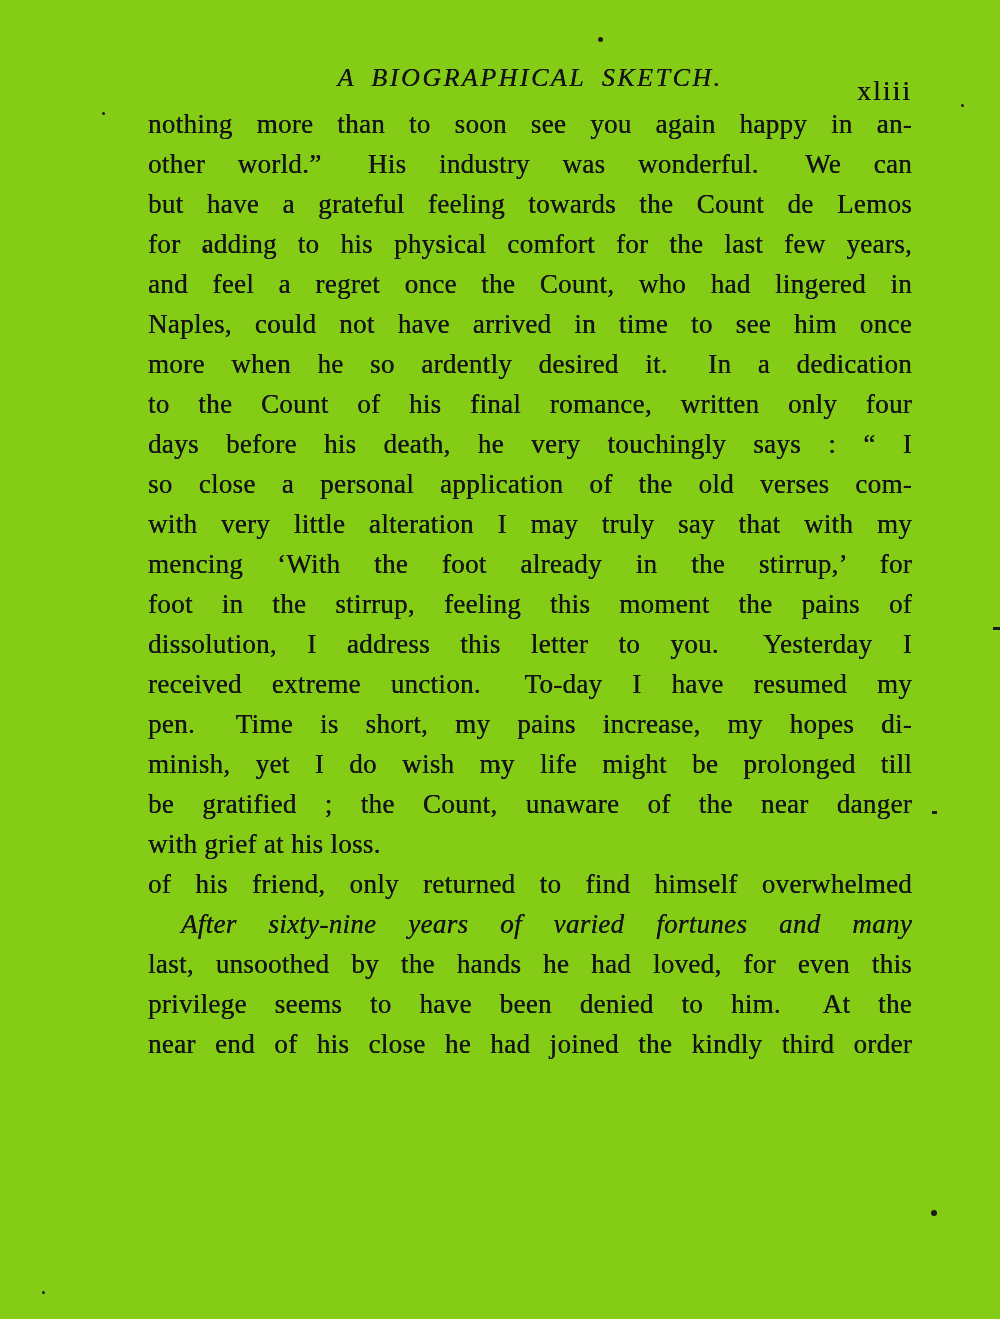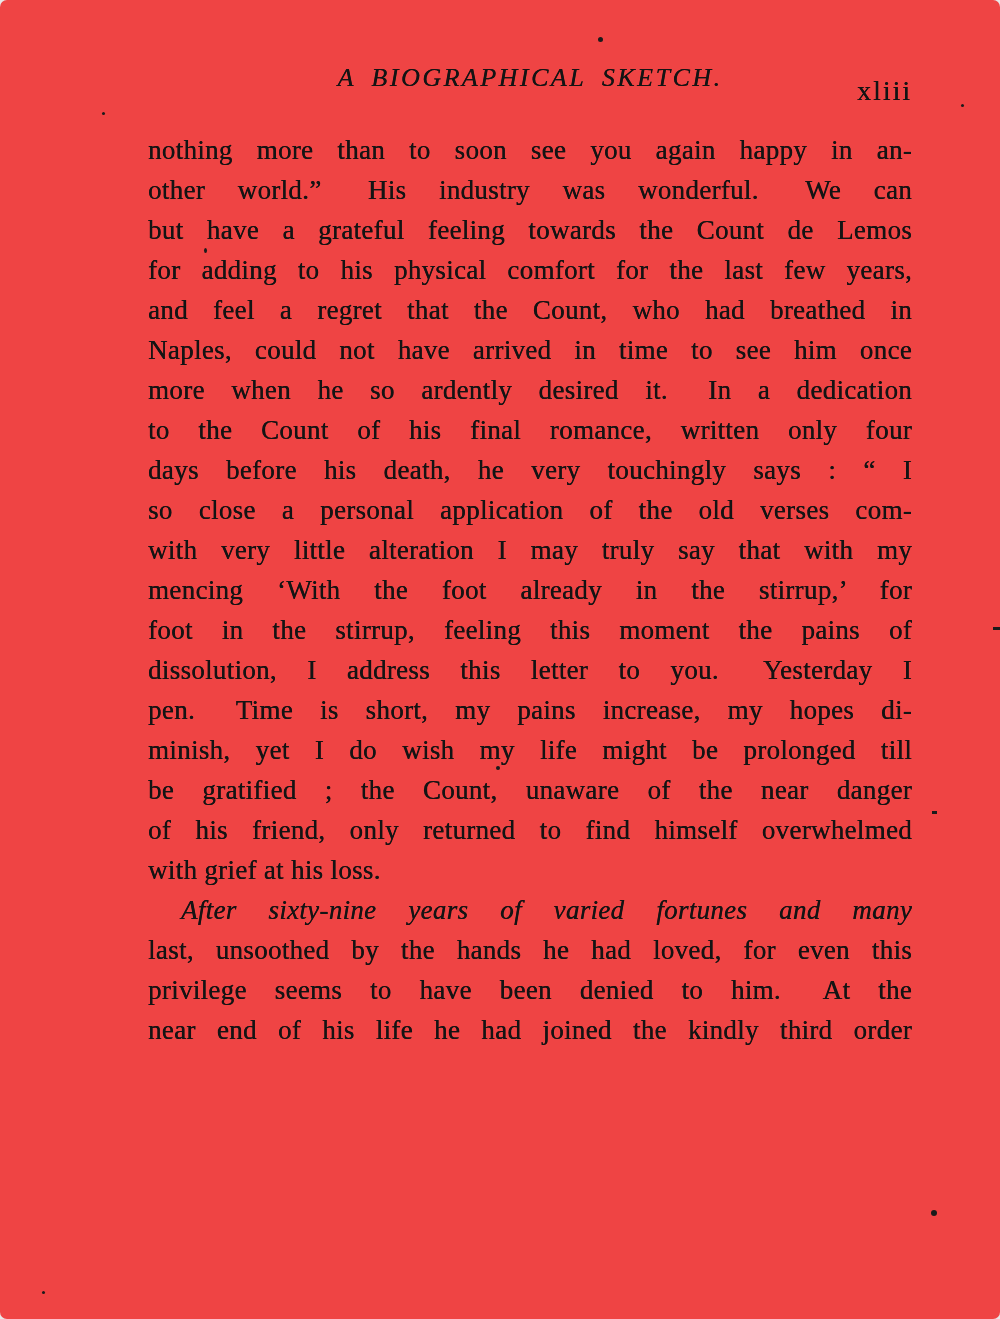--- a/index.html
+++ b/index.html
@@ -4,25 +4,24 @@
 <style>
   html, body {
     margin: 0;
     padding: 0;
     background: #e8e8e8;
   }
   .page {
     position: relative;
     width: 1000px;
     height: 1319px;
-    background: #ef4444;
+    background: #84cc16;
     font-family: "Liberation Serif", "DejaVu Serif", serif;
     color: #141414;
     overflow: hidden;
-    border-radius: 7px;
   }
   .running-head {
     position: absolute;
     left: 148px;
     top: 60px;
     width: 764px;
     height: 36px;
     line-height: 36px;
   }
   .head-title {
@@ -40,21 +39,21 @@
     top: 13px;
     height: 36px;
     line-height: 36px;
     font-size: 28px;
     letter-spacing: 2px;
     text-shadow: 0.25px 0 0 currentColor;
   }
   .body-text {
     position: absolute;
     left: 148px;
-    top: 130px;
+    top: 104px;
     width: 764px;
     font-size: 27px;
     letter-spacing: 0.3px;
     text-shadow: 0.3px 0 0 currentColor;
   }
   .line {
     height: 40px;
     line-height: 40px;
     text-align: justify;
     text-align-last: justify;
@@ -85,42 +84,43 @@
     <span class="folio">xliii</span>
   </div>
 
   <div class="body-text">
 
     <div>
       <div class="line">nothing more than to soon see you again happy in an-</div>
       <div class="line">other world.”  His industry was wonderful.  We can</div>
       <div class="line">but have a grateful feeling towards the Count de Lemos</div>
       <div class="line">for adding to his physical comfort for the last few years,</div>
-      <div class="line">and feel a regret that the Count, who had breathed in</div>
+      <div class="line">and feel a regret once the Count, who had lingered in</div>
       <div class="line">Naples, could not have arrived in time to see him once</div>
       <div class="line">more when he so ardently desired it.  In a dedication</div>
       <div class="line">to the Count of his final romance, written only four</div>
       <div class="line">days before his death, he very touchingly says : “ I</div>
       <div class="line">so close a personal application of the old verses com-</div>
       <div class="line">with very little alteration I may truly say that with my</div>
       <div class="line">mencing ‘With the foot already in the stirrup,’ for</div>
       <div class="line">foot in the stirrup, feeling this moment the pains of</div>
       <div class="line">dissolution, I address this letter to you.  Yesterday I</div>
+      <div class="line">received extreme unction.  To-day I have resumed my</div>
       <div class="line">pen.  Time is short, my pains increase, my hopes di-</div>
       <div class="line">minish, yet I do wish my life might be prolonged till</div>
       <div class="line">be gratified ; the Count, unaware of the near danger</div>
+      <div class="line flush">with grief at his loss.</div>
       <div class="line">of his friend, only returned to find himself overwhelmed</div>
-      <div class="line flush">with grief at his loss.</div>
     </div>
 
     <div>
       <div class="line indent">After sixty-nine years of varied fortunes and many</div>
       <div class="line">last, unsoothed by the hands he had loved, for even this</div>
       <div class="line">privilege seems to have been denied to him.  At the</div>
-      <div class="line">near end of his life he had joined the kindly third order</div>
+      <div class="line">near end of his close he had joined the kindly third order</div>
     </div>
 
   </div>
 
   <div class="speck round" style="left:598px; top:37px; width:5px; height:5px;"></div>
   <div class="speck round" style="left:961px; top:104px; width:3px; height:3px;"></div>
   <div class="speck round" style="left:102px; top:112px; width:3px; height:3px;"></div>
   <div class="speck round" style="left:204px; top:248px; width:3px; height:5px;"></div>
   <div class="speck" style="left:993px; top:627px; width:7px; height:3px;"></div>
   <div class="speck round" style="left:496px; top:766px; width:4px; height:4px;"></div>

